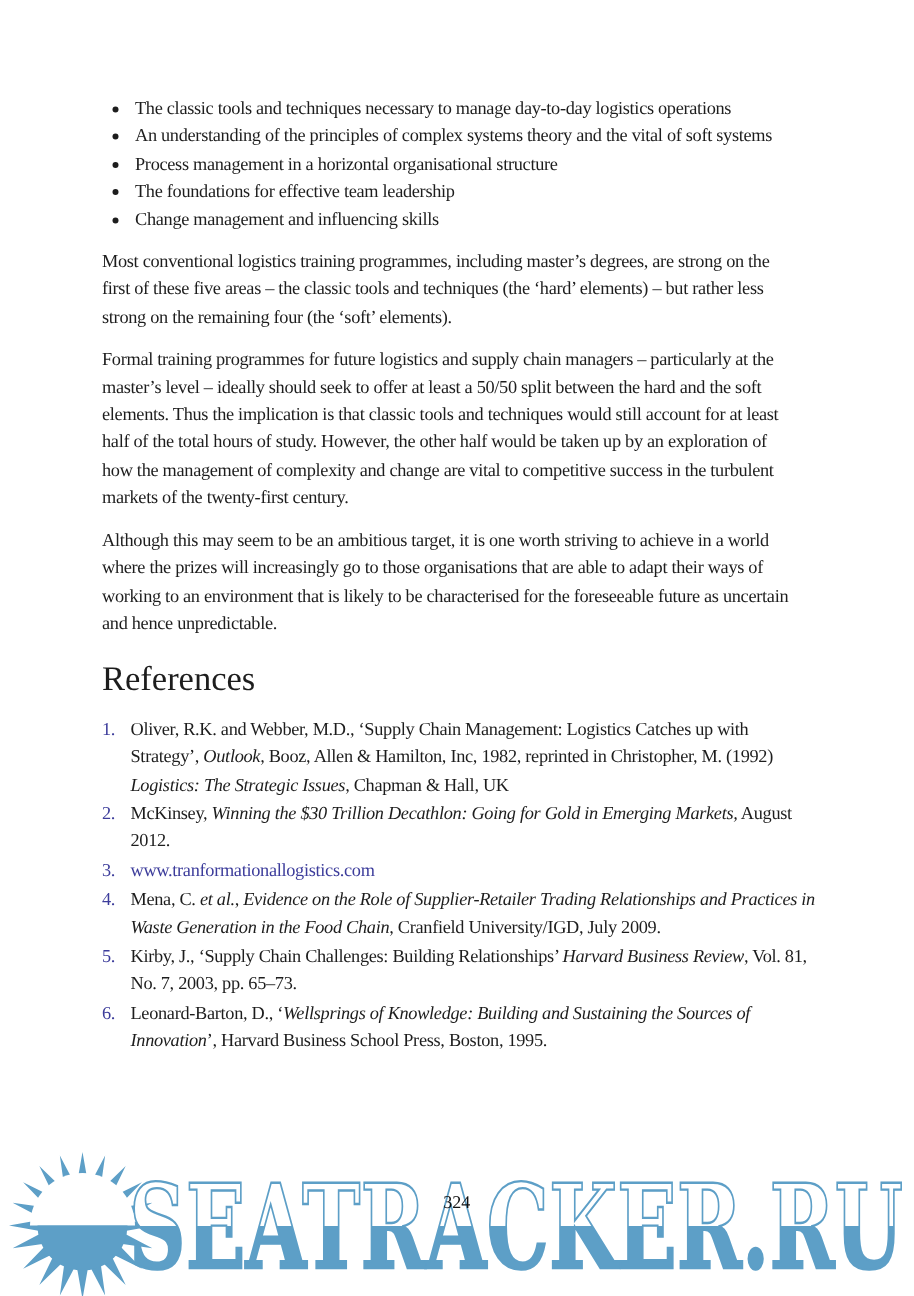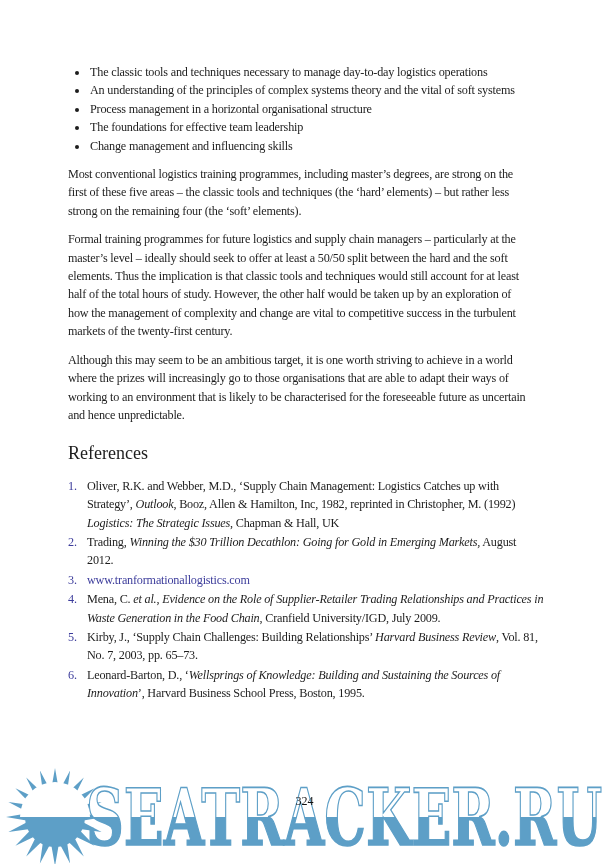--- a/index.html
+++ b/index.html
@@ -18,21 +18,21 @@
     left: 68px; top: 63px;
     width: 477px;
     font-size: 12.2px;
     line-height: 18.4px;
     letter-spacing: -0.2px;
   }
   ul.bullets { margin: 0 0 10px 0; padding-left: 21px; }
   ul.bullets li { margin: 0; padding-left: 1px; }
   p.para { margin: 0 12px 10px 0; }
   h1.refs-heading {
-    font-size: 18px;
+    font-size: 23px;
     font-weight: 400;
     margin: 20px 0 14px 0;
     letter-spacing: 0;
   }
   .ref { position: relative; padding-left: 19px; margin: 0 0 1px 0; }
   .ref .num { position: absolute; left: 0; top: 0; color: var(--link); }
   .i { font-style: italic; }
   .lnk { color: var(--link); }
   .pageno {
     position: absolute;
@@ -60,21 +60,21 @@
       <li>Process management in a horizontal organisational structure</li>
       <li>The foundations for effective team leadership</li>
       <li>Change management and influencing skills</li>
     </ul>
   <p class="para">Most conventional logistics training programmes, including master’s degrees, are strong on the first of these five areas – the classic tools and techniques (the ‘hard’ elements) – but rather less strong on the remaining four (the ‘soft’ elements).</p>
   <p class="para">Formal training programmes for future logistics and supply chain managers – particularly at the master’s level – ideally should seek to offer at least a 50/50 split between the hard and the soft elements. Thus the implication is that classic tools and techniques would still account for at least half of the total hours of study. However, the other half would be taken up by an exploration of how the management of complexity and change are vital to competitive success in the turbulent markets of the twenty-first century.</p>
   <p class="para">Although this may seem to be an ambitious target, it is one worth striving to achieve in a world where the prizes will increasingly go to those organisations that are able to adapt their ways of working to an environment that is likely to be characterised for the foreseeable future as uncertain and hence unpredictable.</p>
   <h1 class="refs-heading">References</h1>
   <div>
       <div class="ref"><span class="num">1.</span><span>Oliver, R.K. and Webber, M.D., ‘Supply Chain Management: Logistics Catches up with Strategy’, </span><span class="i">Outlook</span><span>, Booz, Allen &amp; Hamilton, Inc, 1982, reprinted in Christopher, M. (1992) </span><span class="i">Logistics: The Strategic Issues</span><span>, Chapman &amp; Hall, UK</span></div>
-      <div class="ref"><span class="num">2.</span><span>Trading, </span><span class="i">Winning the $30 Trillion Decathlon: Going for Gold in Emerging Markets,</span><span> August 2012.</span></div>
+      <div class="ref"><span class="num">2.</span><span>McKinsey, </span><span class="i">Winning the $30 Trillion Decathlon: Going for Gold in Emerging Markets,</span><span> August 2012.</span></div>
       <div class="ref"><span class="num">3.</span><span class="lnk">www.tranformationallogistics.com</span></div>
       <div class="ref"><span class="num">4.</span><span>Mena, C. </span><span class="i">et al.</span><span>, </span><span class="i">Evidence on the Role of Supplier-Retailer Trading Relationships and Practices in Waste Generation in the Food Chain</span><span>, Cranfield University/IGD, July 2009.</span></div>
       <div class="ref"><span class="num">5.</span><span>Kirby, J., ‘Supply Chain Challenges: Building Relationships’ </span><span class="i">Harvard Business Review</span><span>, Vol. 81, No. 7, 2003, pp. 65–73.</span></div>
       <div class="ref"><span class="num">6.</span><span>Leonard-Barton, D., ‘</span><span class="i">Wellsprings of Knowledge: Building and Sustaining the Sources of Innovation</span><span>’, Harvard Business School Press, Boston, 1995.</span></div>
     </div>
 </div>
 
 <div class="pageno">324</div>
 
 <div class="watermark">

